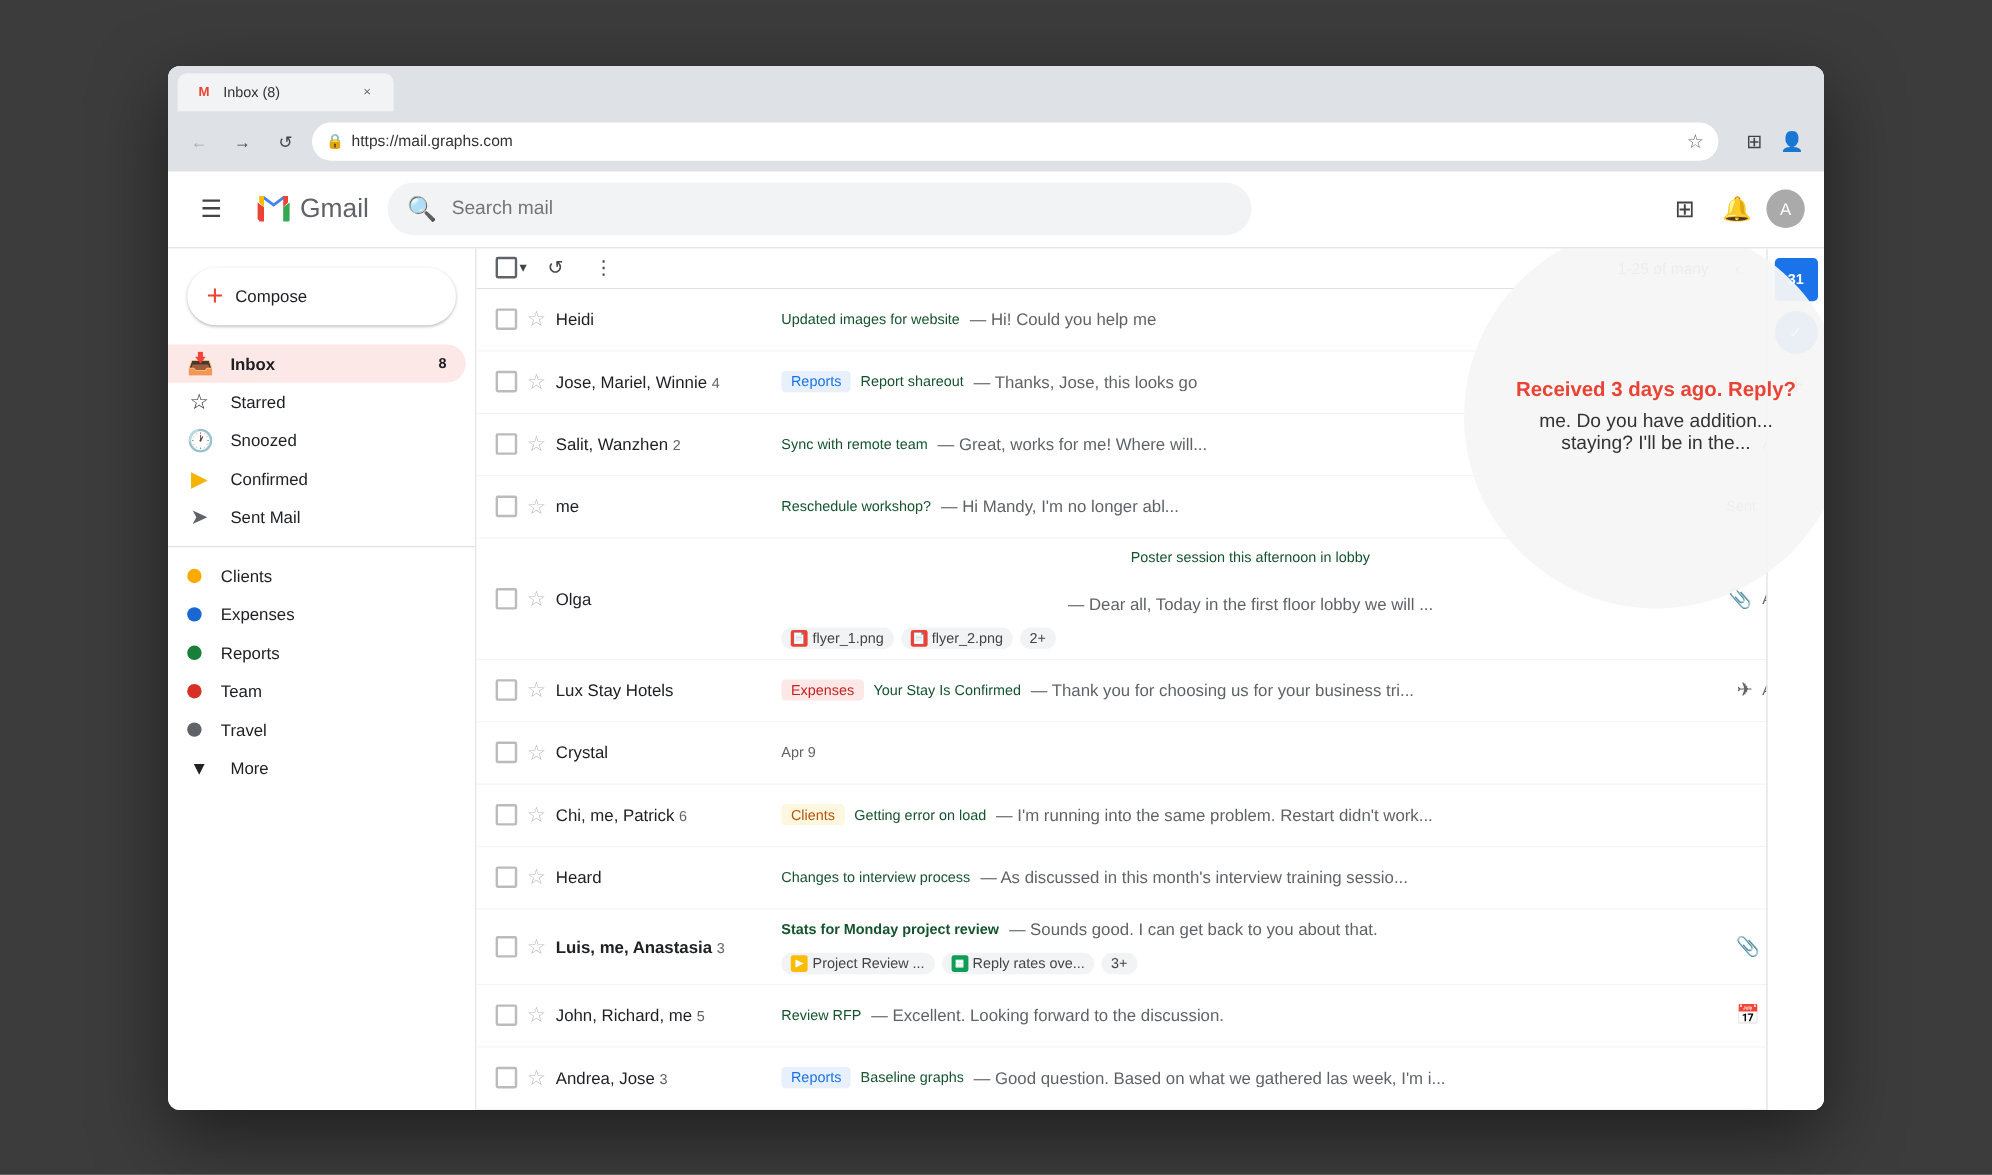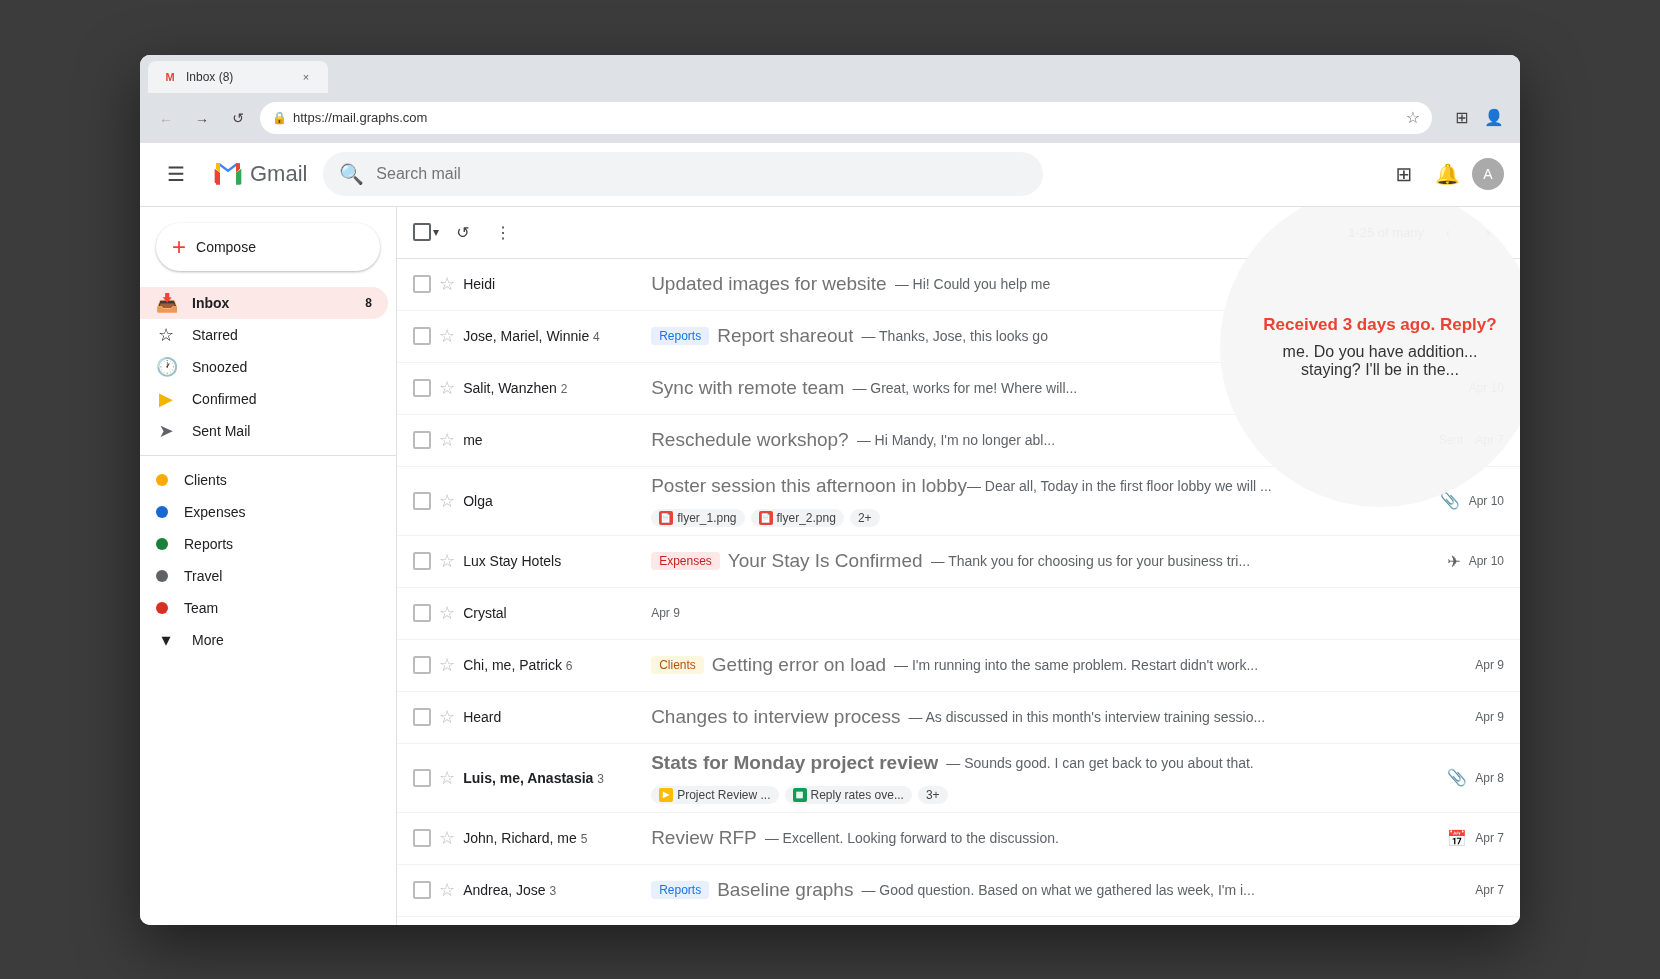--- a/index.html
+++ b/index.html
@@ -404,22 +404,22 @@
       padding: 2px 8px;
       border-radius: 4px;
       font-size: 12px;
       font-weight: 500;
       flex-shrink: 0;
     }
     .tag-reports { background: #e8f0fe; color: #1a73e8; }
     .tag-expenses { background: #fce8e6; color: #c5221f; }
     .tag-clients { background: #fef7e0; color: #b45309; }
     .subject {
-      font-size: 19px;
-      color: #737373;
+      font-size: 12px;
+      color: #14532d;
       white-space: nowrap;
       overflow: hidden;
       text-overflow: ellipsis;
     }
     .preview {
       font-size: 14px;
       color: #5f6368;
       white-space: nowrap;
       overflow: hidden;
       text-overflow: ellipsis;
@@ -587,26 +587,26 @@
         </div>
         <div class="nav-item">
           <span class="label-color" style="background:#1967D2;"></span>
           <span>Expenses</span>
         </div>
         <div class="nav-item">
           <span class="label-color" style="background:#188038;"></span>
           <span>Reports</span>
         </div>
         <div class="nav-item">
+          <span class="label-color" style="background:#D93025;"></span>
+          <span>Team</span>
+        </div>
+        <div class="nav-item">
           <span class="label-color" style="background:#5F6368;"></span>
           <span>Travel</span>
-        </div>
-        <div class="nav-item">
-          <span class="label-color" style="background:#D93025;"></span>
-          <span>Team</span>
         </div>
 
         <div class="nav-item">
           <span class="icon">▾</span>
           <span>More</span>
         </div>
       </div>
 
       <div class="email-list-container">
 
@@ -678,21 +678,21 @@
               <span style="font-size:12px;color:#5f6368;margin-right:4px;">Sent</span>
               <span class="email-date">Apr 7</span>
             </div>
           </div>
 
           <div class="email-row" style="height:auto;padding:8px 16px;flex-wrap:wrap;">
             <div class="email-checkbox"></div>
             <span class="star-icon">☆</span>
             <span class="sender">Olga</span>
             <div class="email-content" style="flex-direction:column;align-items:flex-start;">
-              <div style="display:flex;align-items:center;gap:0;width:100%;">
+              <div style="display:flex;align-items:center;gap:24px;width:100%;flex-direction:column;">
                 <span class="subject">Poster session this afternoon in lobby</span>
                 <span class="preview"> — Dear all, Today in the first floor lobby we will ...</span>
               </div>
               <div class="attachment-chips" style="margin-top:4px;">
                 <div class="attachment-chip">
                   <div class="chip-icon chip-png">📄</div>
                   <span>flyer_1.png</span>
                 </div>
                 <div class="attachment-chip">
                   <div class="chip-icon chip-png">📄</div>
@@ -820,17 +820,22 @@
         </div>
 
         <div style="position:absolute;top:0;right:0;width:340px;height:340px;overflow:hidden;pointer-events:none;z-index:50;">
           <div style="position:absolute;top:-20px;right:-20px;width:320px;height:320px;background:rgba(245,245,245,0.95);border-radius:50%;display:flex;flex-direction:column;align-items:center;justify-content:center;padding:40px;">
             <div style="font-size:17px;font-weight:700;color:#EA4335;text-align:center;margin-bottom:8px;">Received 3 days ago. Reply?</div>
             <div style="font-size:16px;color:#333;text-align:center;">me. Do you have addition...</div>
             <div style="font-size:16px;color:#333;text-align:center;">staying? I'll be in the...</div>
           </div>
         </div>
 
+        <div class="right-widgets">
+          <div class="widget-btn" style="background:#1a73e8;color:white;font-size:12px;font-weight:bold;border-radius:4px;">31</div>
+          <div class="widget-btn" style="background:#1a73e8;color:white;border-radius:50%;font-size:14px;">✓</div>
+          <div class="widget-btn" style="color:#666;font-size:24px;">+</div>
+        </div>
 
       </div>
     </div>
   </div>
 </div>
 
 </body></html>

